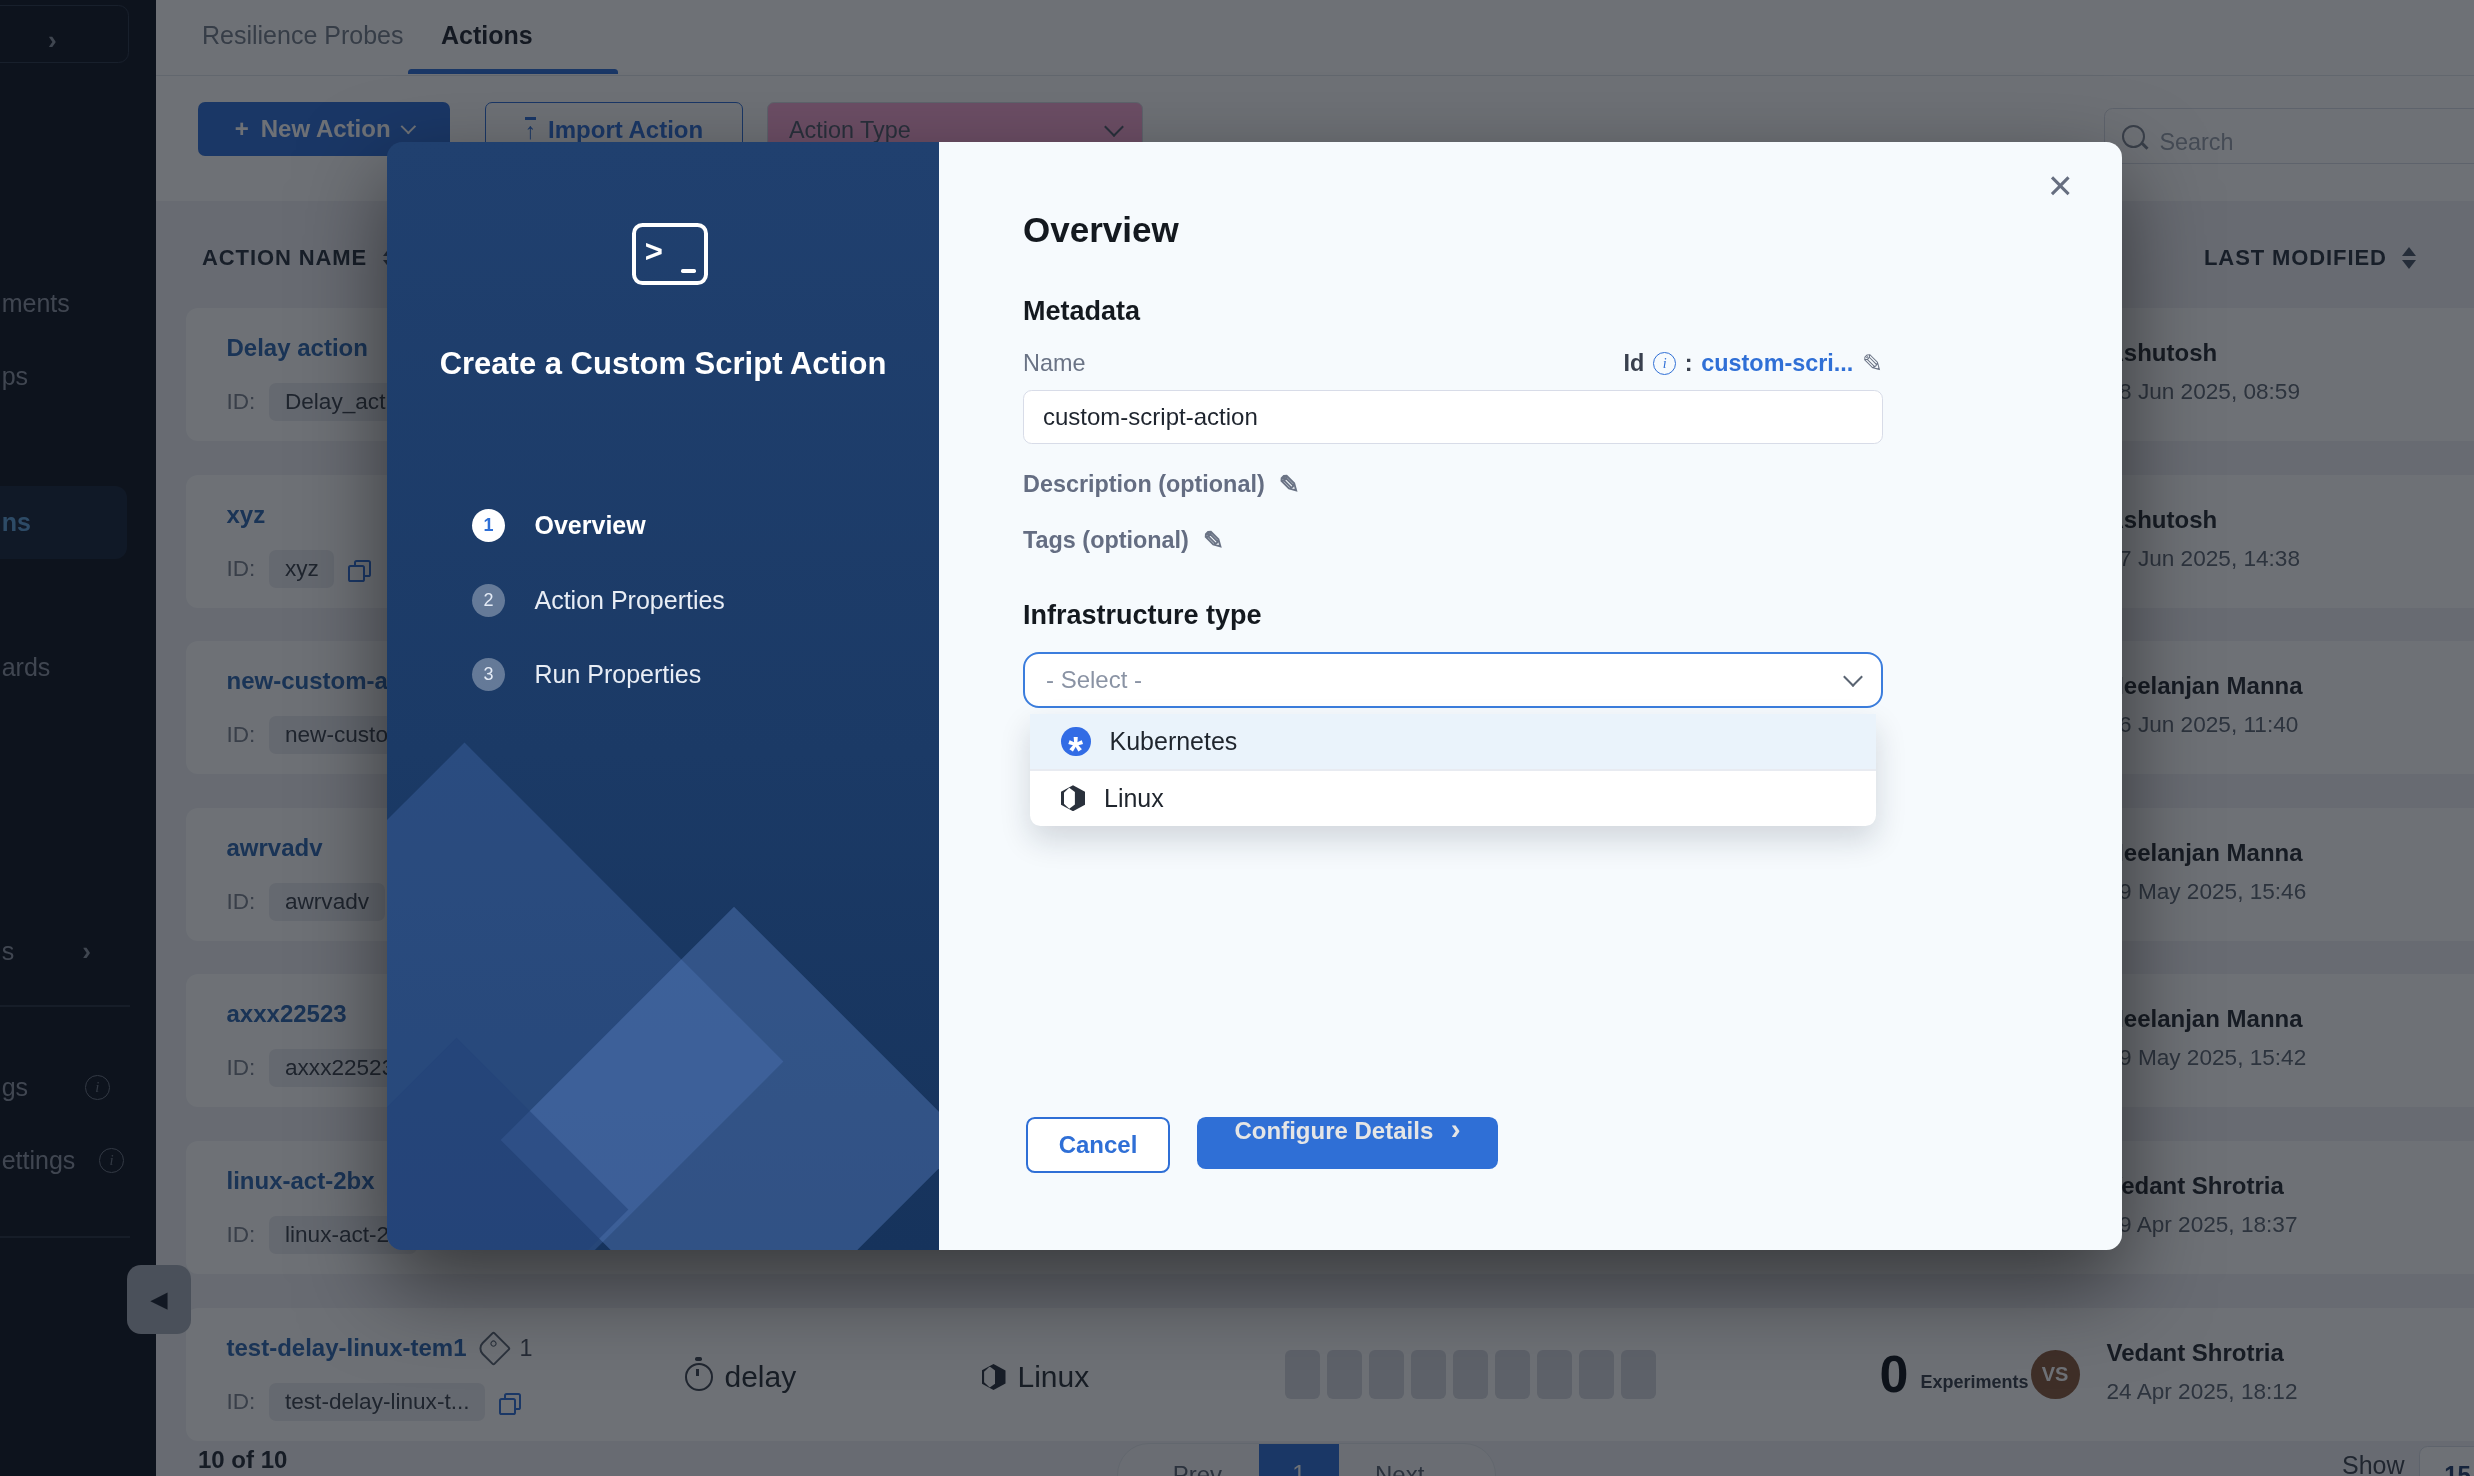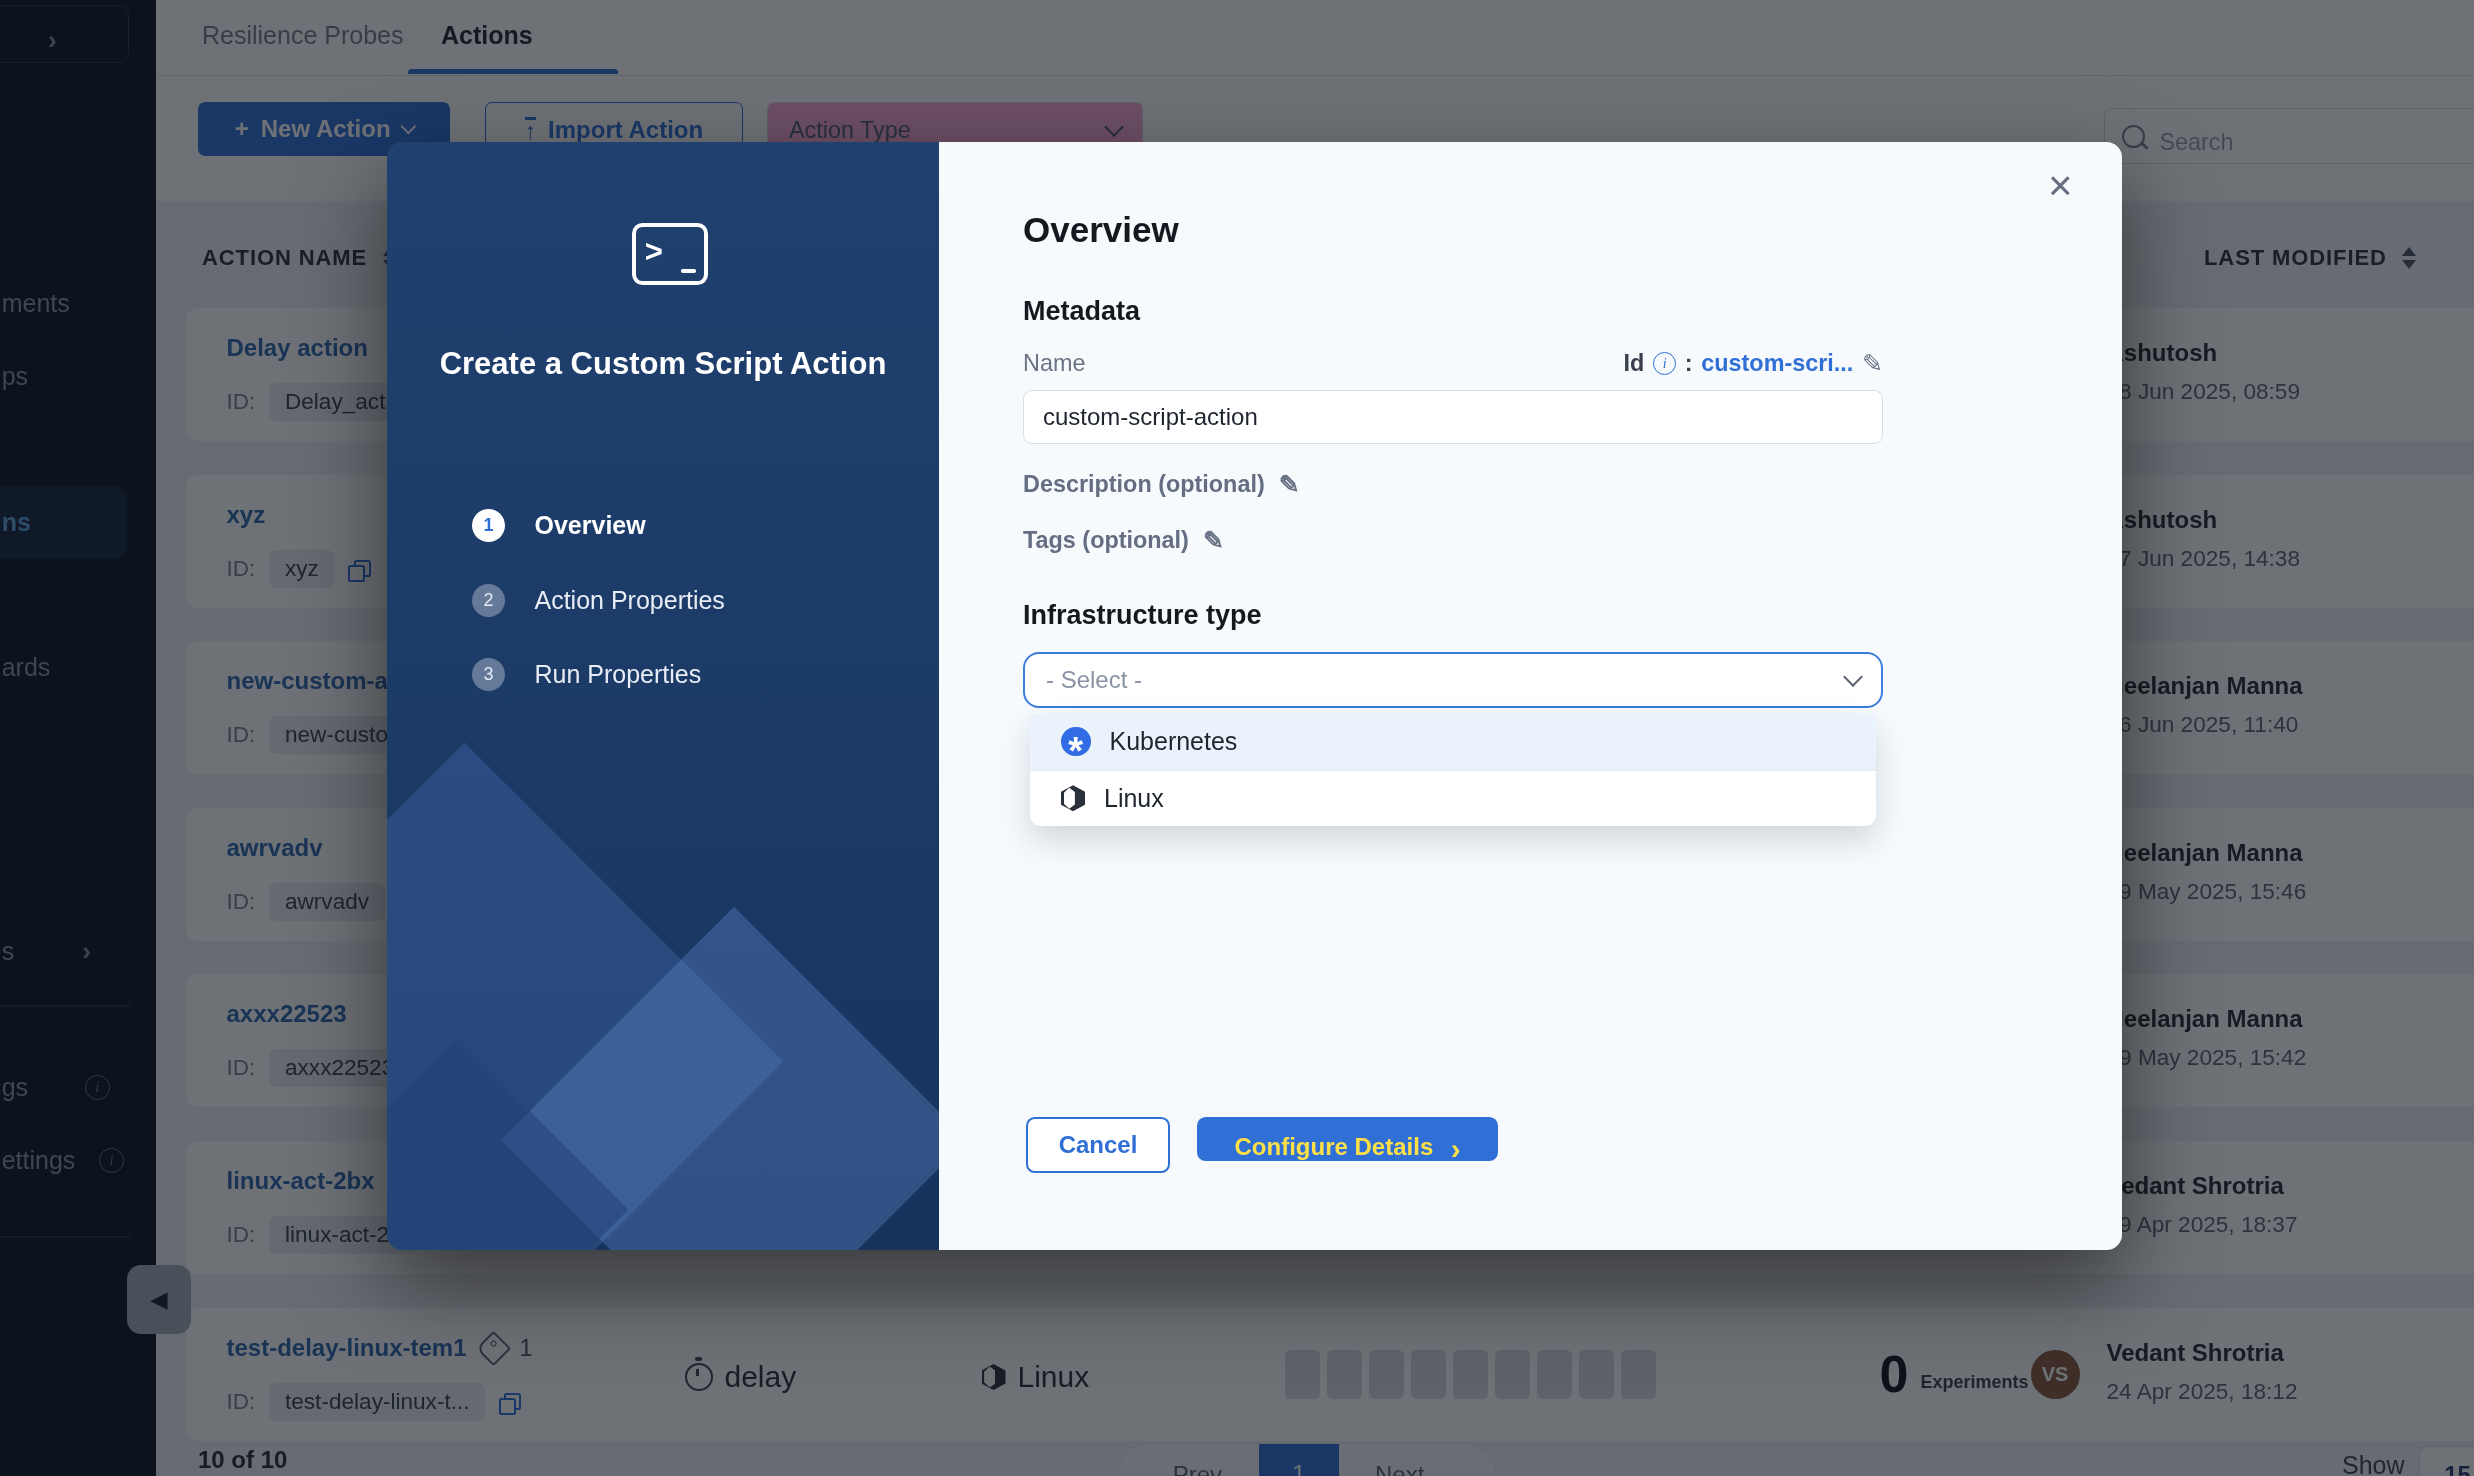--- a/index.html
+++ b/index.html
@@ -128,22 +128,22 @@
   .chev.gray{border-color:#545D6E;}
   .dropdown{left:643px;top:572px;width:846px;background:#fff;border-radius:0 0 10.4px 10.4px;
             box-shadow:0 14px 31px rgba(20,30,50,0.16);}
   .opt{height:55px;display:flex;align-items:center;gap:19px;padding:0 31px;font-size:25px;font-weight:500;color:#1F252D;}
   .opt.hl{background:#EAF3FB;}
   .opt-div{height:1.7px;background:#E8EBF1;margin:0;}
   .k8s{position:relative;width:29.5px;height:29.5px;background:#326CE5;border-radius:50%;flex:none;color:#fff;
        font-size:38px;line-height:49px;text-align:center;font-weight:bold;}
   .btn-cancel{left:639px;top:975px;width:144px;height:56px;background:#fff;border:2.6px solid #2F6FD6;border-radius:8.7px;
        color:#2F6FD6;font-size:24px;font-weight:bold;display:flex;align-items:center;justify-content:center;box-sizing:border-box;}
-  .btn-config{left:810px;top:975px;width:301px;height:44px;background:#2F6FD6;border-radius:8.7px;
-       color:#fde047;font-size:24px;font-weight:bold;display:flex;align-items:flex-end;justify-content:center;gap:17.4px;}
+  .btn-config{left:810px;top:975px;width:301px;height:52px;background:#2F6FD6;border-radius:8.7px;
+       color:#e5e5e5;font-size:24px;font-weight:bold;display:flex;align-items:flex-start;justify-content:center;gap:17.4px;}
   .btn-config .arr{font-size:29.5px;font-weight:bold;line-height:24px;}
 </style>
 </head>
 <body>
 
 <div id="app">
 
   <div id="sidebar" class="abs">
     <div class="abs sb-box">
       <span class="abs sb-chev">›</span>

